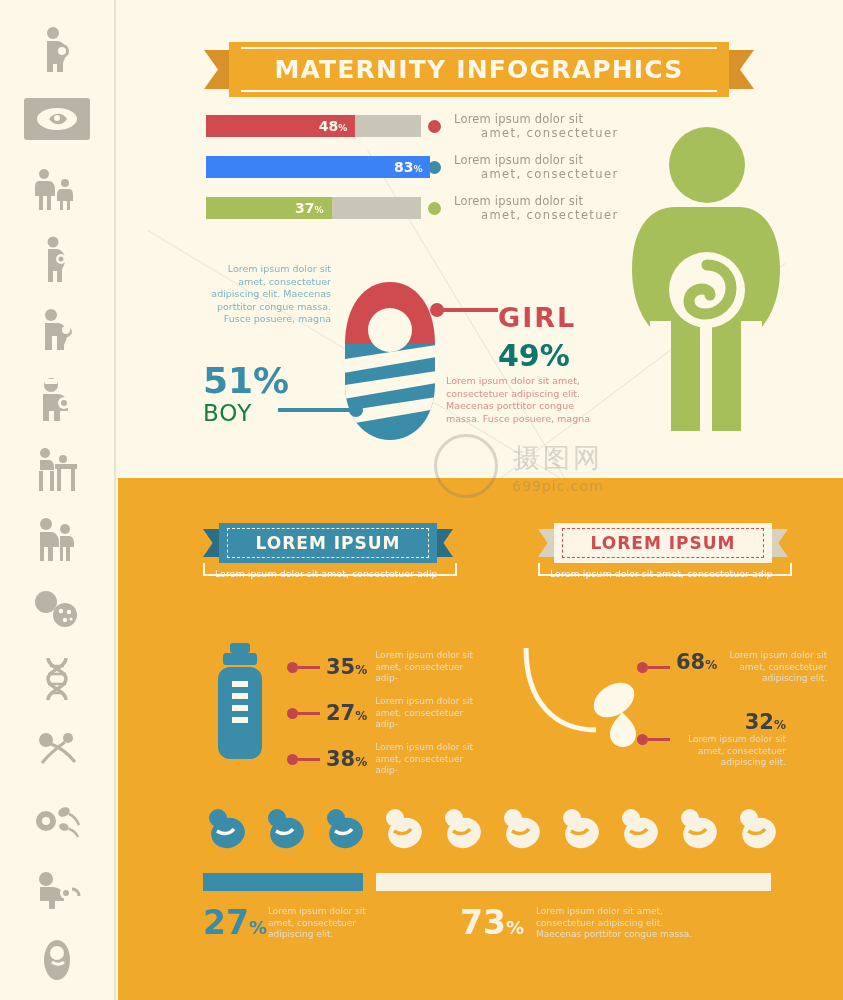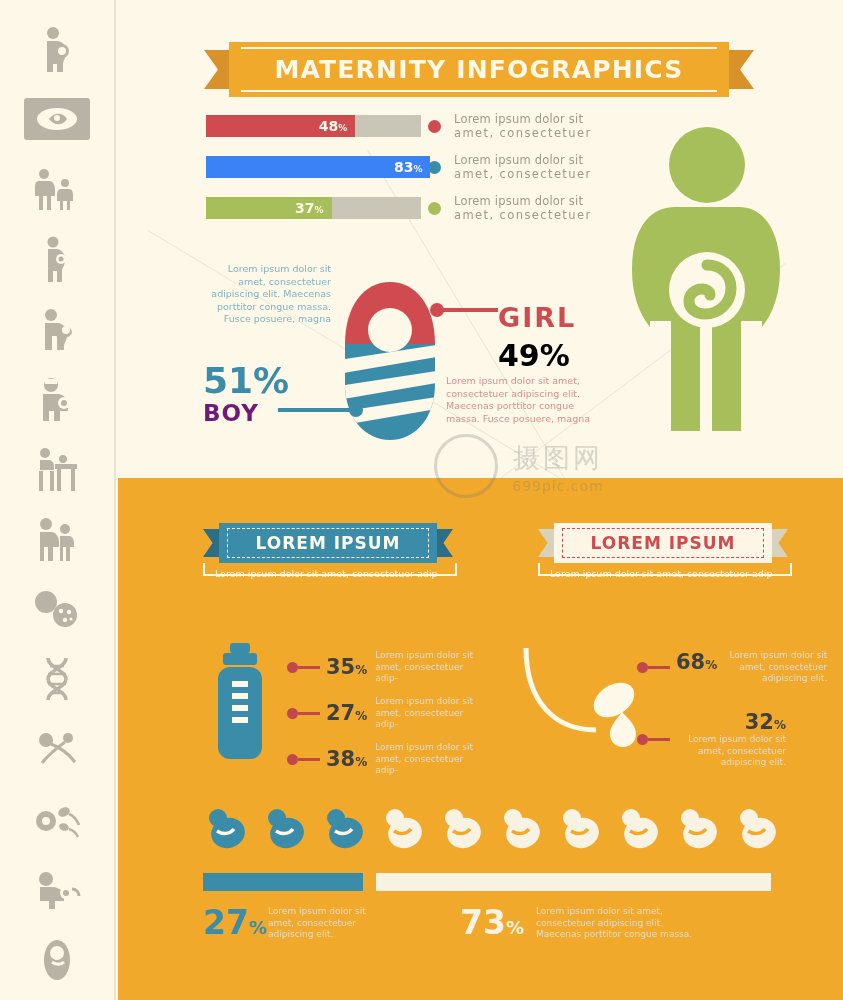--- a/index.html
+++ b/index.html
@@ -54,34 +54,34 @@
 
   
   #bars{position:absolute;left:88px;top:115px;width:540px;}
   .bar-row{display:flex;align-items:center;height:22px;margin-bottom:19px;}
   .bar-track{width:215px;height:22px;background:#c9c5b7;position:relative;}
   .bar-fill{position:absolute;left:0;top:0;height:22px;display:flex;align-items:center;justify-content:flex-end;padding-left:46px;}
   .bar-fill .pct{color:#fdf8e8;font-weight:bold;font-size:14px;margin-right:8px;}
   .bar-fill .pct small{font-size:9px;}
   .bar-dot{width:13px;height:13px;border-radius:50%;margin-left:7px;}
   .bar-label{margin-left:13px;font-size:11.5px;color:#9e9a8c;line-height:14px;letter-spacing:.2px;}
-  .bar-label div:last-child{letter-spacing:1.4px;}
+  .bar-label div:last-child{letter-spacing:1.4px;margin-left:27px;}
 
   
   #bg-block{position:absolute;left:0;top:260px;width:725px;height:200px;}
   #bg-lorem-left{
     position:absolute;left:88px;top:3px;width:125px;
     font-size:9.5px;color:#7fb4c4;line-height:12.5px;text-align:right;
   }
   #boy-pct{position:absolute;left:85px;top:100px;color:#3b8ca8;font-size:36px;font-weight:bold;}
-  #boy-label{position:absolute;left:85px;top:140px;color:#701a75;font-size:23px;font-weight:bold;letter-spacing:1px;}
+  #boy-label{position:absolute;left:85px;top:140px;color:#15803d;font-size:23px;font-weight:normal;letter-spacing:1px;}
   #boy-line{position:absolute;left:160px;top:148px;width:72px;height:4px;background:#3b8ca8;}
   #boy-line:after{content:"";position:absolute;right:-13px;top:-5px;width:14px;height:14px;border-radius:50%;background:#3b8ca8;}
   #girl-label{position:absolute;left:380px;top:42px;color:#cf4b4f;font-size:27px;font-weight:bold;letter-spacing:2px;}
-  #girl-pct{position:absolute;left:380px;top:78px;color:#000000;font-size:30px;font-weight:bold;}
+  #girl-pct{position:absolute;left:380px;top:78px;color:#0f766e;font-size:30px;font-weight:bold;}
   #girl-line{position:absolute;left:325px;top:48px;width:55px;height:4px;background:#cf4b4f;}
   #girl-line:before{content:"";position:absolute;left:-13px;top:-5px;width:14px;height:14px;border-radius:50%;background:#cf4b4f;}
   #bg-lorem-right{
     position:absolute;left:328px;top:115px;width:160px;
     font-size:9.5px;color:#d98f8c;line-height:12.5px;
   }
   #swaddle{position:absolute;left:225px;top:22px;}
 
   
   #mom{position:absolute;left:497px;top:125px;}

